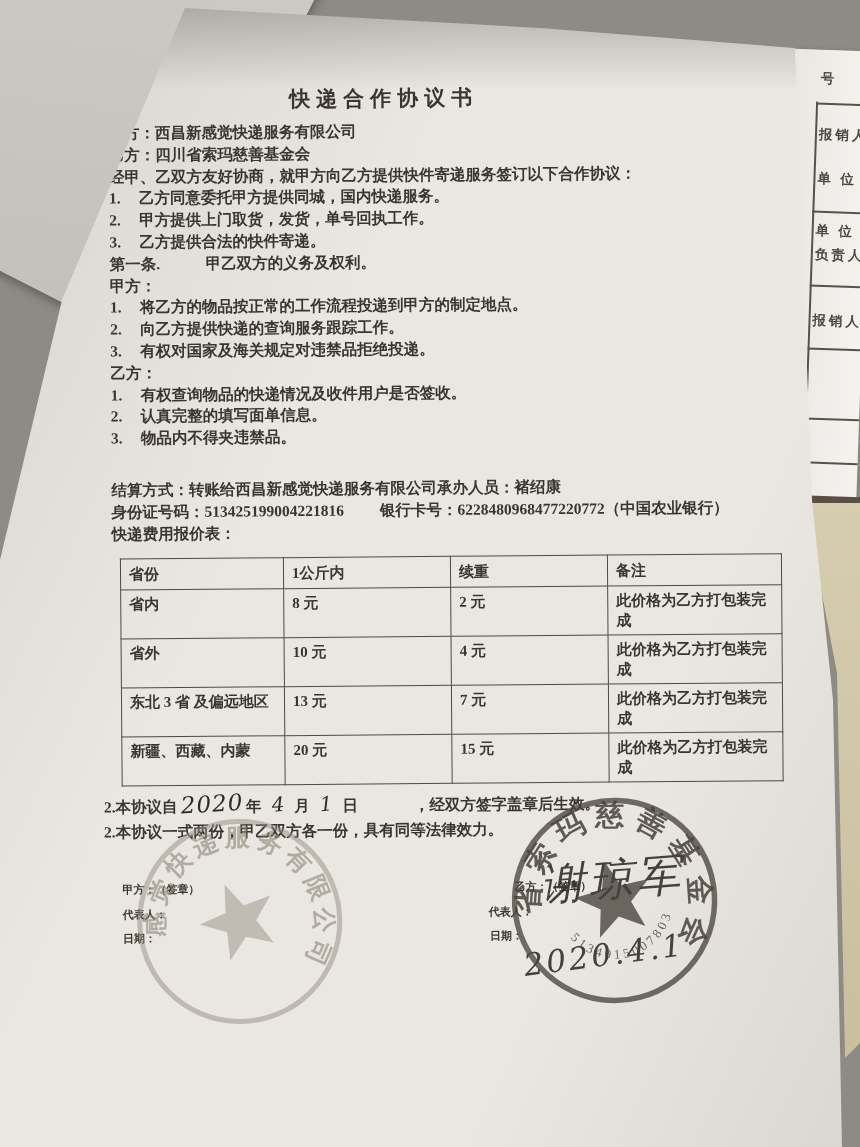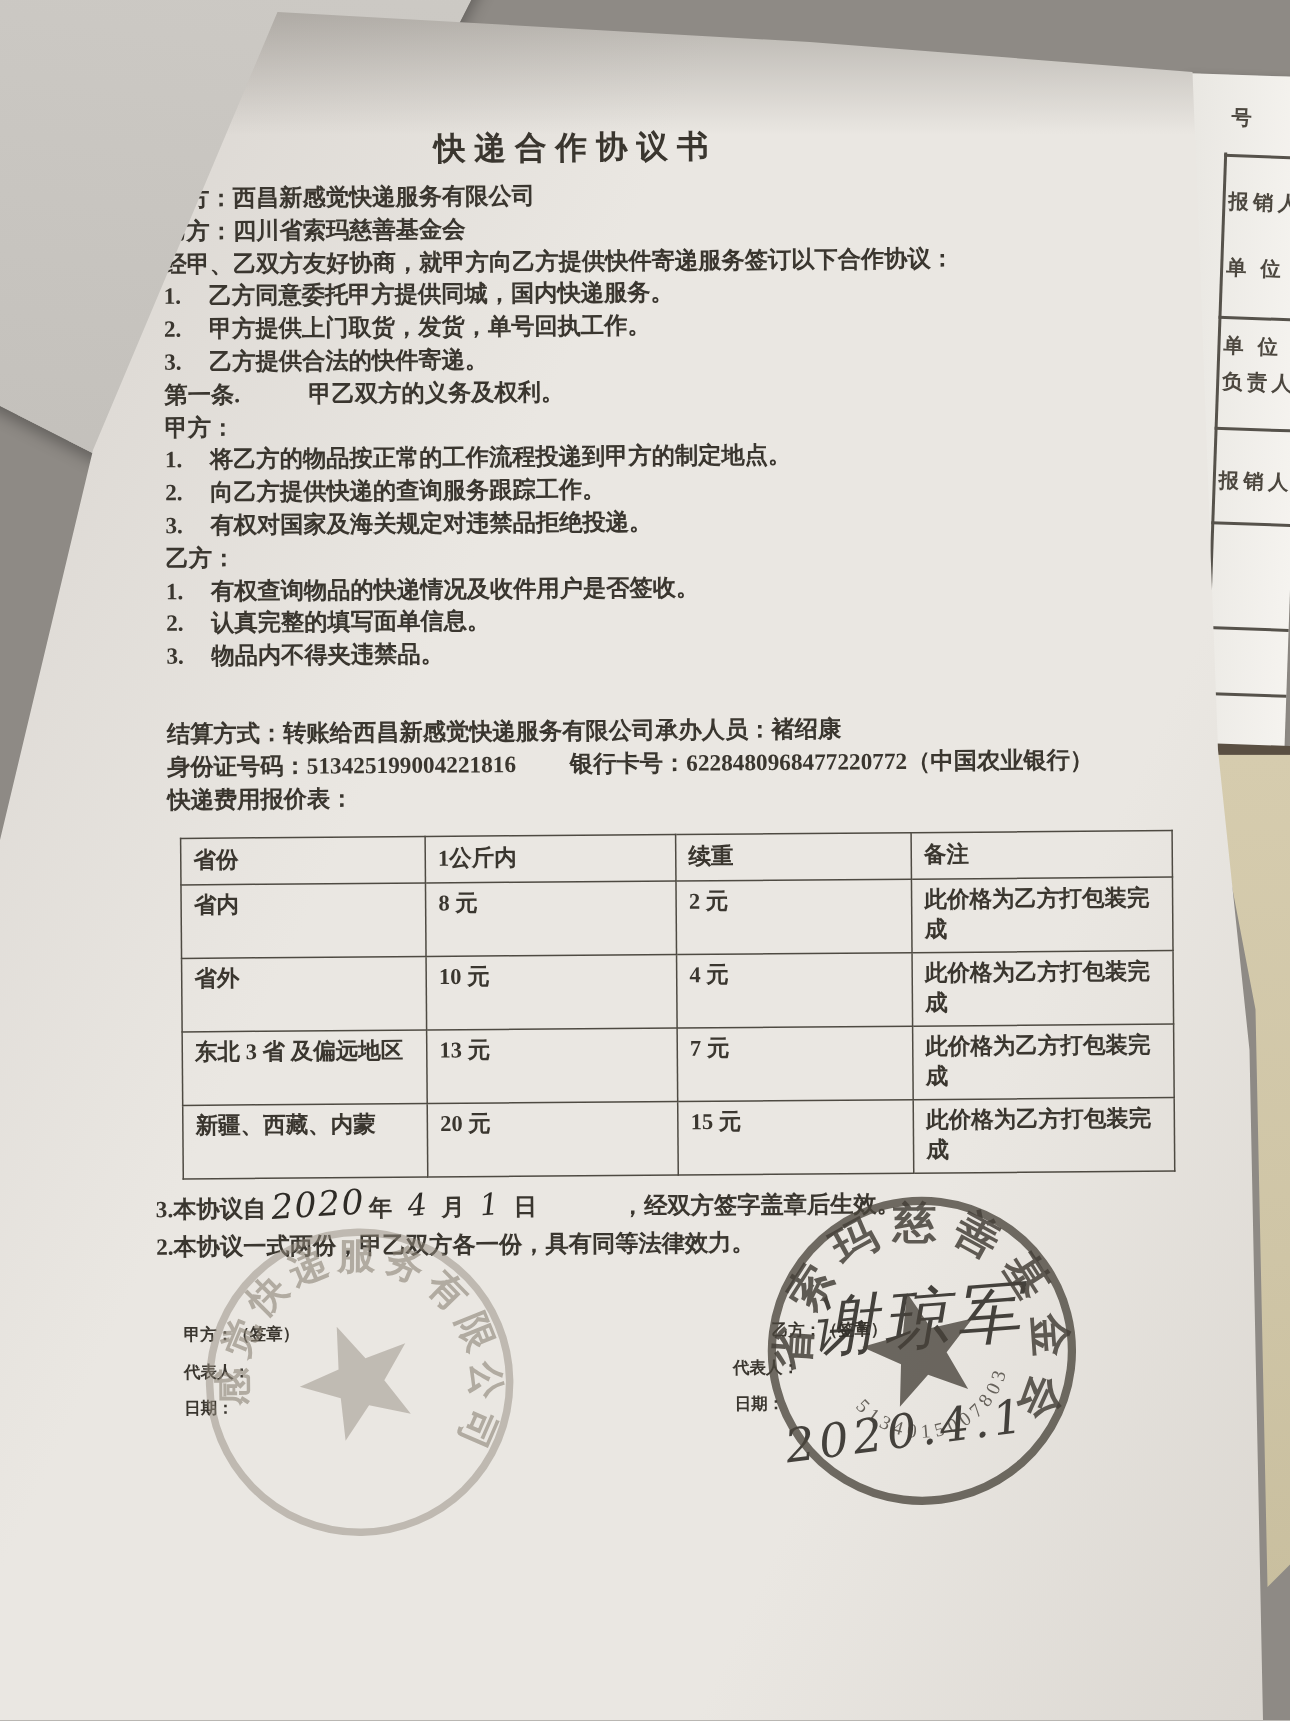--- a/index.html
+++ b/index.html
@@ -161,21 +161,21 @@
             <td>20 元</td>
             <td>15 元</td>
             <td>此价格为乙方打包装完成</td>
           </tr>
         </tbody>
           </table>
       </div>
 
       <div class="clauses">
         <div class="line">
-          <span>3.本协议自</span><span class="hw hw-year">2020</span><span>年</span><span class="hw hw-md">4</span><span>月</span><span class="hw hw-md">1</span><span>日</span><span class="suffix-gap">，经双方签字盖章后生效。</span>
+          <span>2.本协议自</span><span class="hw hw-year">2020</span><span>年</span><span class="hw hw-md">4</span><span>月</span><span class="hw hw-md">1</span><span>日</span><span class="suffix-gap">，经双方签字盖章后生效。</span>
         </div>
         <div class="line">2.本协议一式两份，甲乙双方各一份，具有同等法律效力。</div>
       </div>
 
       <div class="sig" style="left:120px;top:880px">甲方：（签章）</div>
       <div class="sig" style="left:120px;top:905px">代表人：</div>
       <div class="sig" style="left:120px;top:929px">日期：</div>
       <div class="sig" style="left:512px;top:880px">乙方：（签章）</div>
       <div class="sig" style="left:486px;top:905px">代表人：</div>
       <div class="sig" style="left:487px;top:929px">日期：</div>

